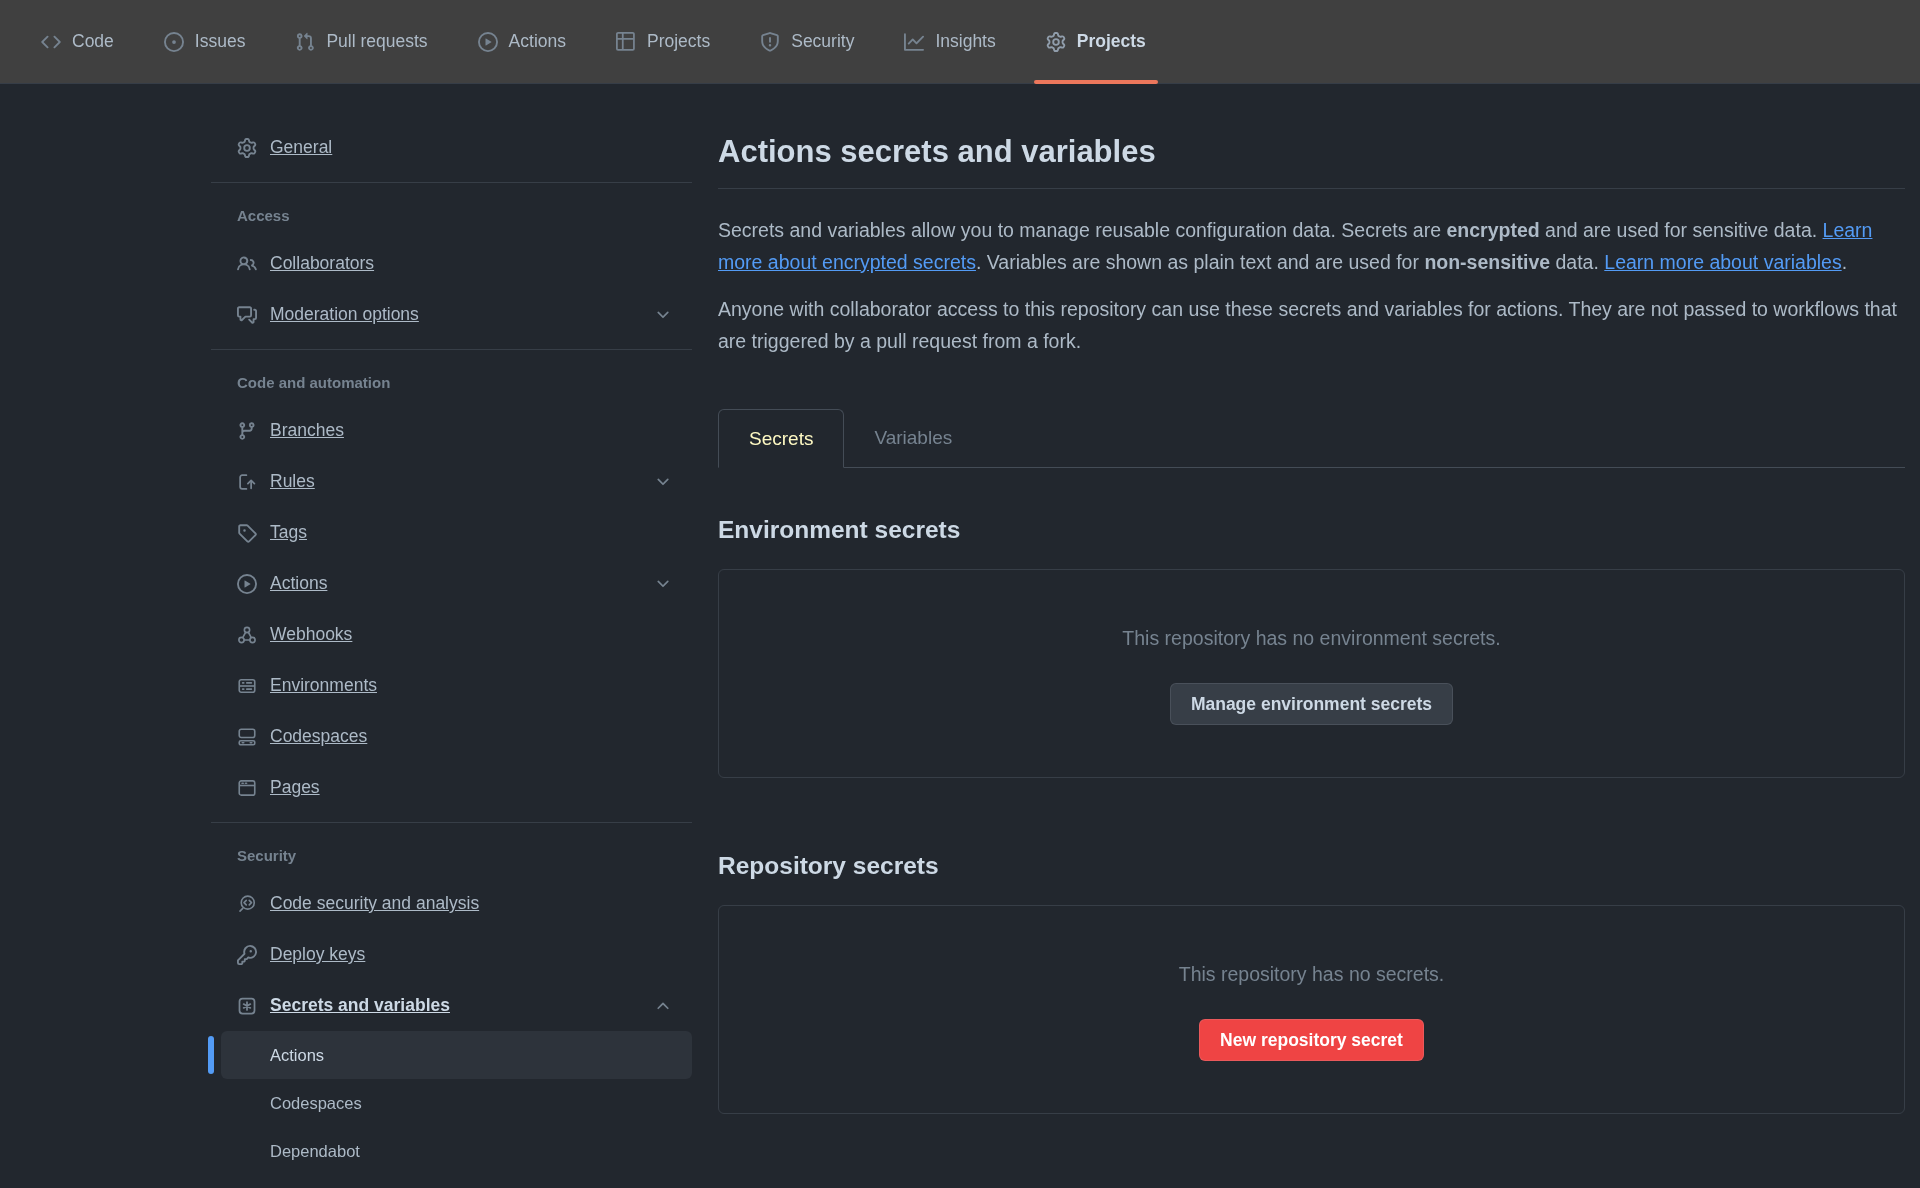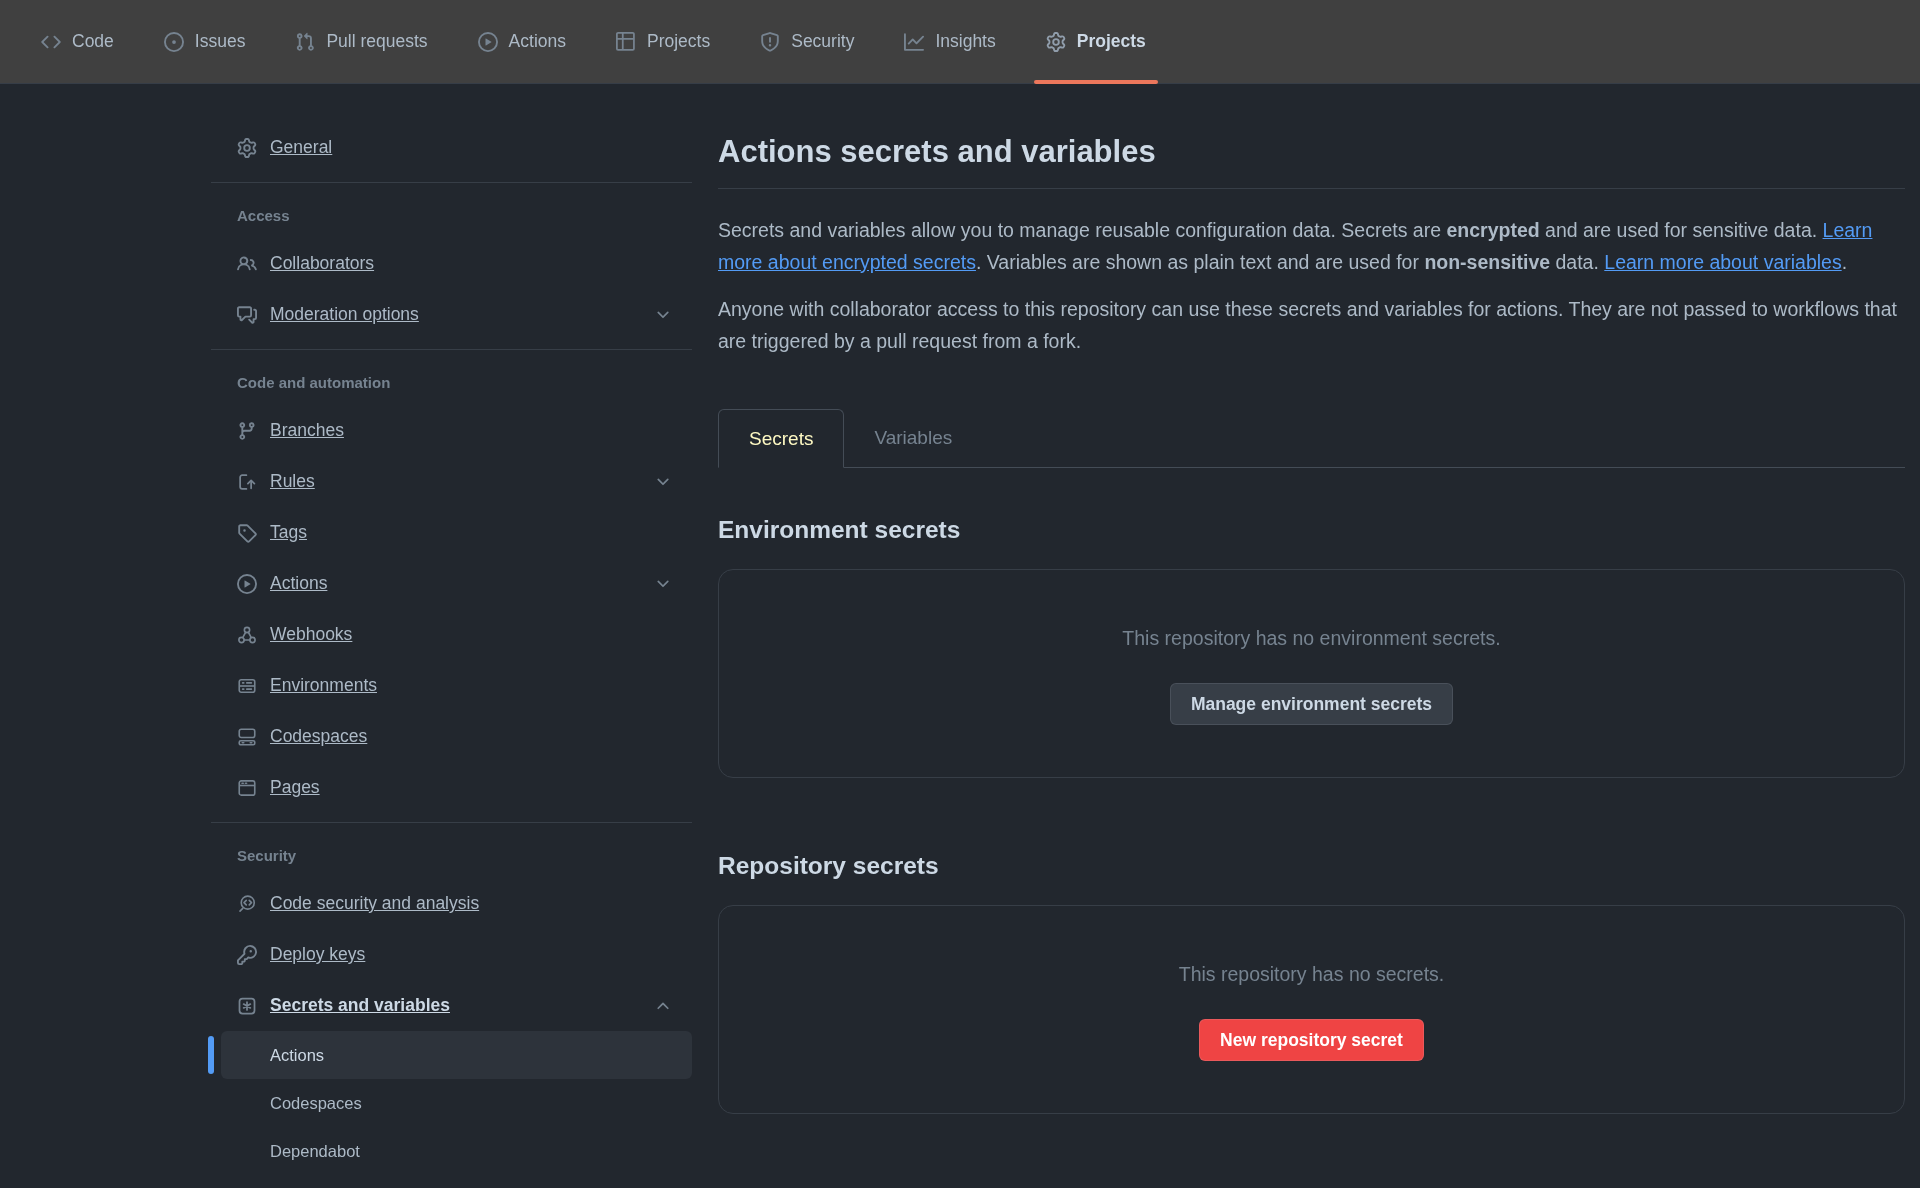--- a/index.html
+++ b/index.html
@@ -71,21 +71,21 @@
   .tab.active {
     background:#22272e; color:#fef9c3;
     border:1px solid #444c56; border-bottom:1px solid #22272e;
     border-radius:6px 6px 0 0; margin-bottom:-1px;
   }
 
   .section-h { font-size:24.5px; line-height:31px; font-weight:700; color:#cdd9e5; margin:46px 0 0 0; }
   .section-h.repo { margin-top:72px; }
   .empty-box {
     margin-top:24px; height:209px;
-    border:1px solid #373e47; border-radius:15px;
+    border:1px solid #373e47; border-radius:6px;
     display:flex; flex-direction:column; align-items:center; padding-top:57px;
   }
   .empty-text { font-size:19.5px; color:#768390; }
   .btn {
     margin-top:33px; height:42px; padding:0 20px; border-radius:6px;
     font-size:17.5px; font-weight:700; display:flex; align-items:center;
     cursor:pointer; border:1px solid rgba(205,217,229,0.12);
   }
   .btn-gray { background:#373e47; color:#cdd9e5; }
   .btn-green { background:#ef4444; color:#ffffff; border-color:rgba(205,217,229,0.15); }

